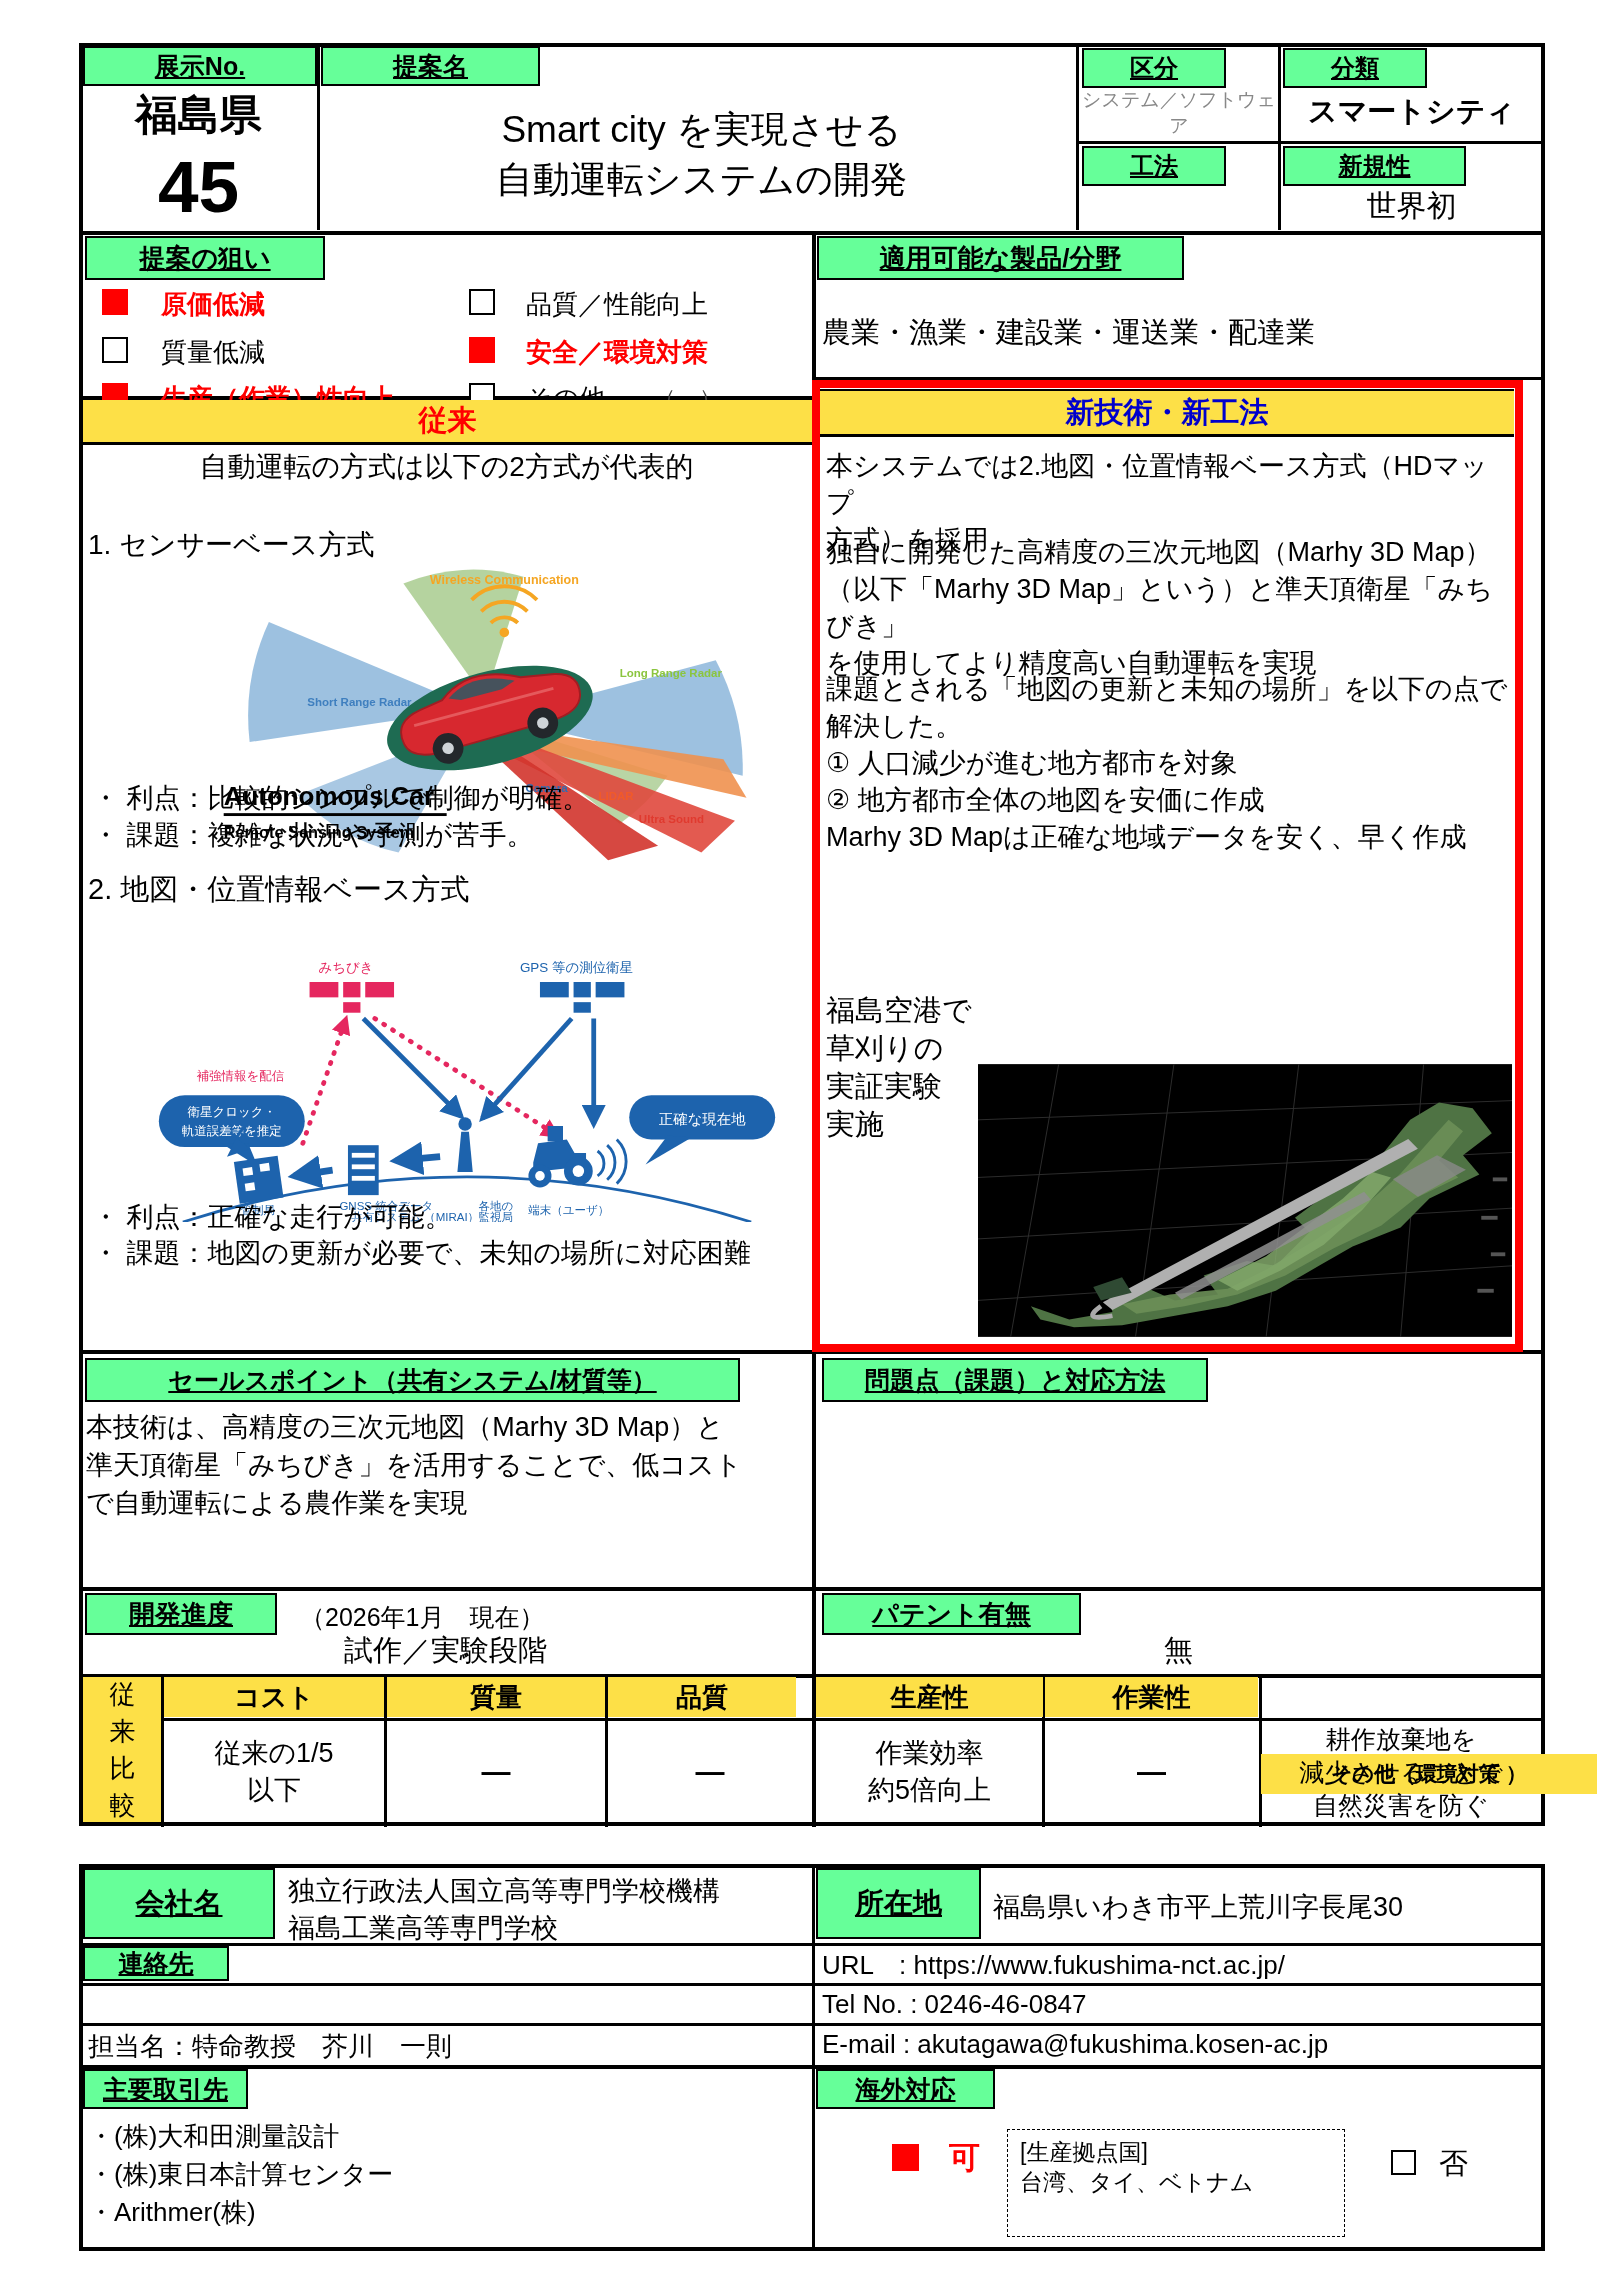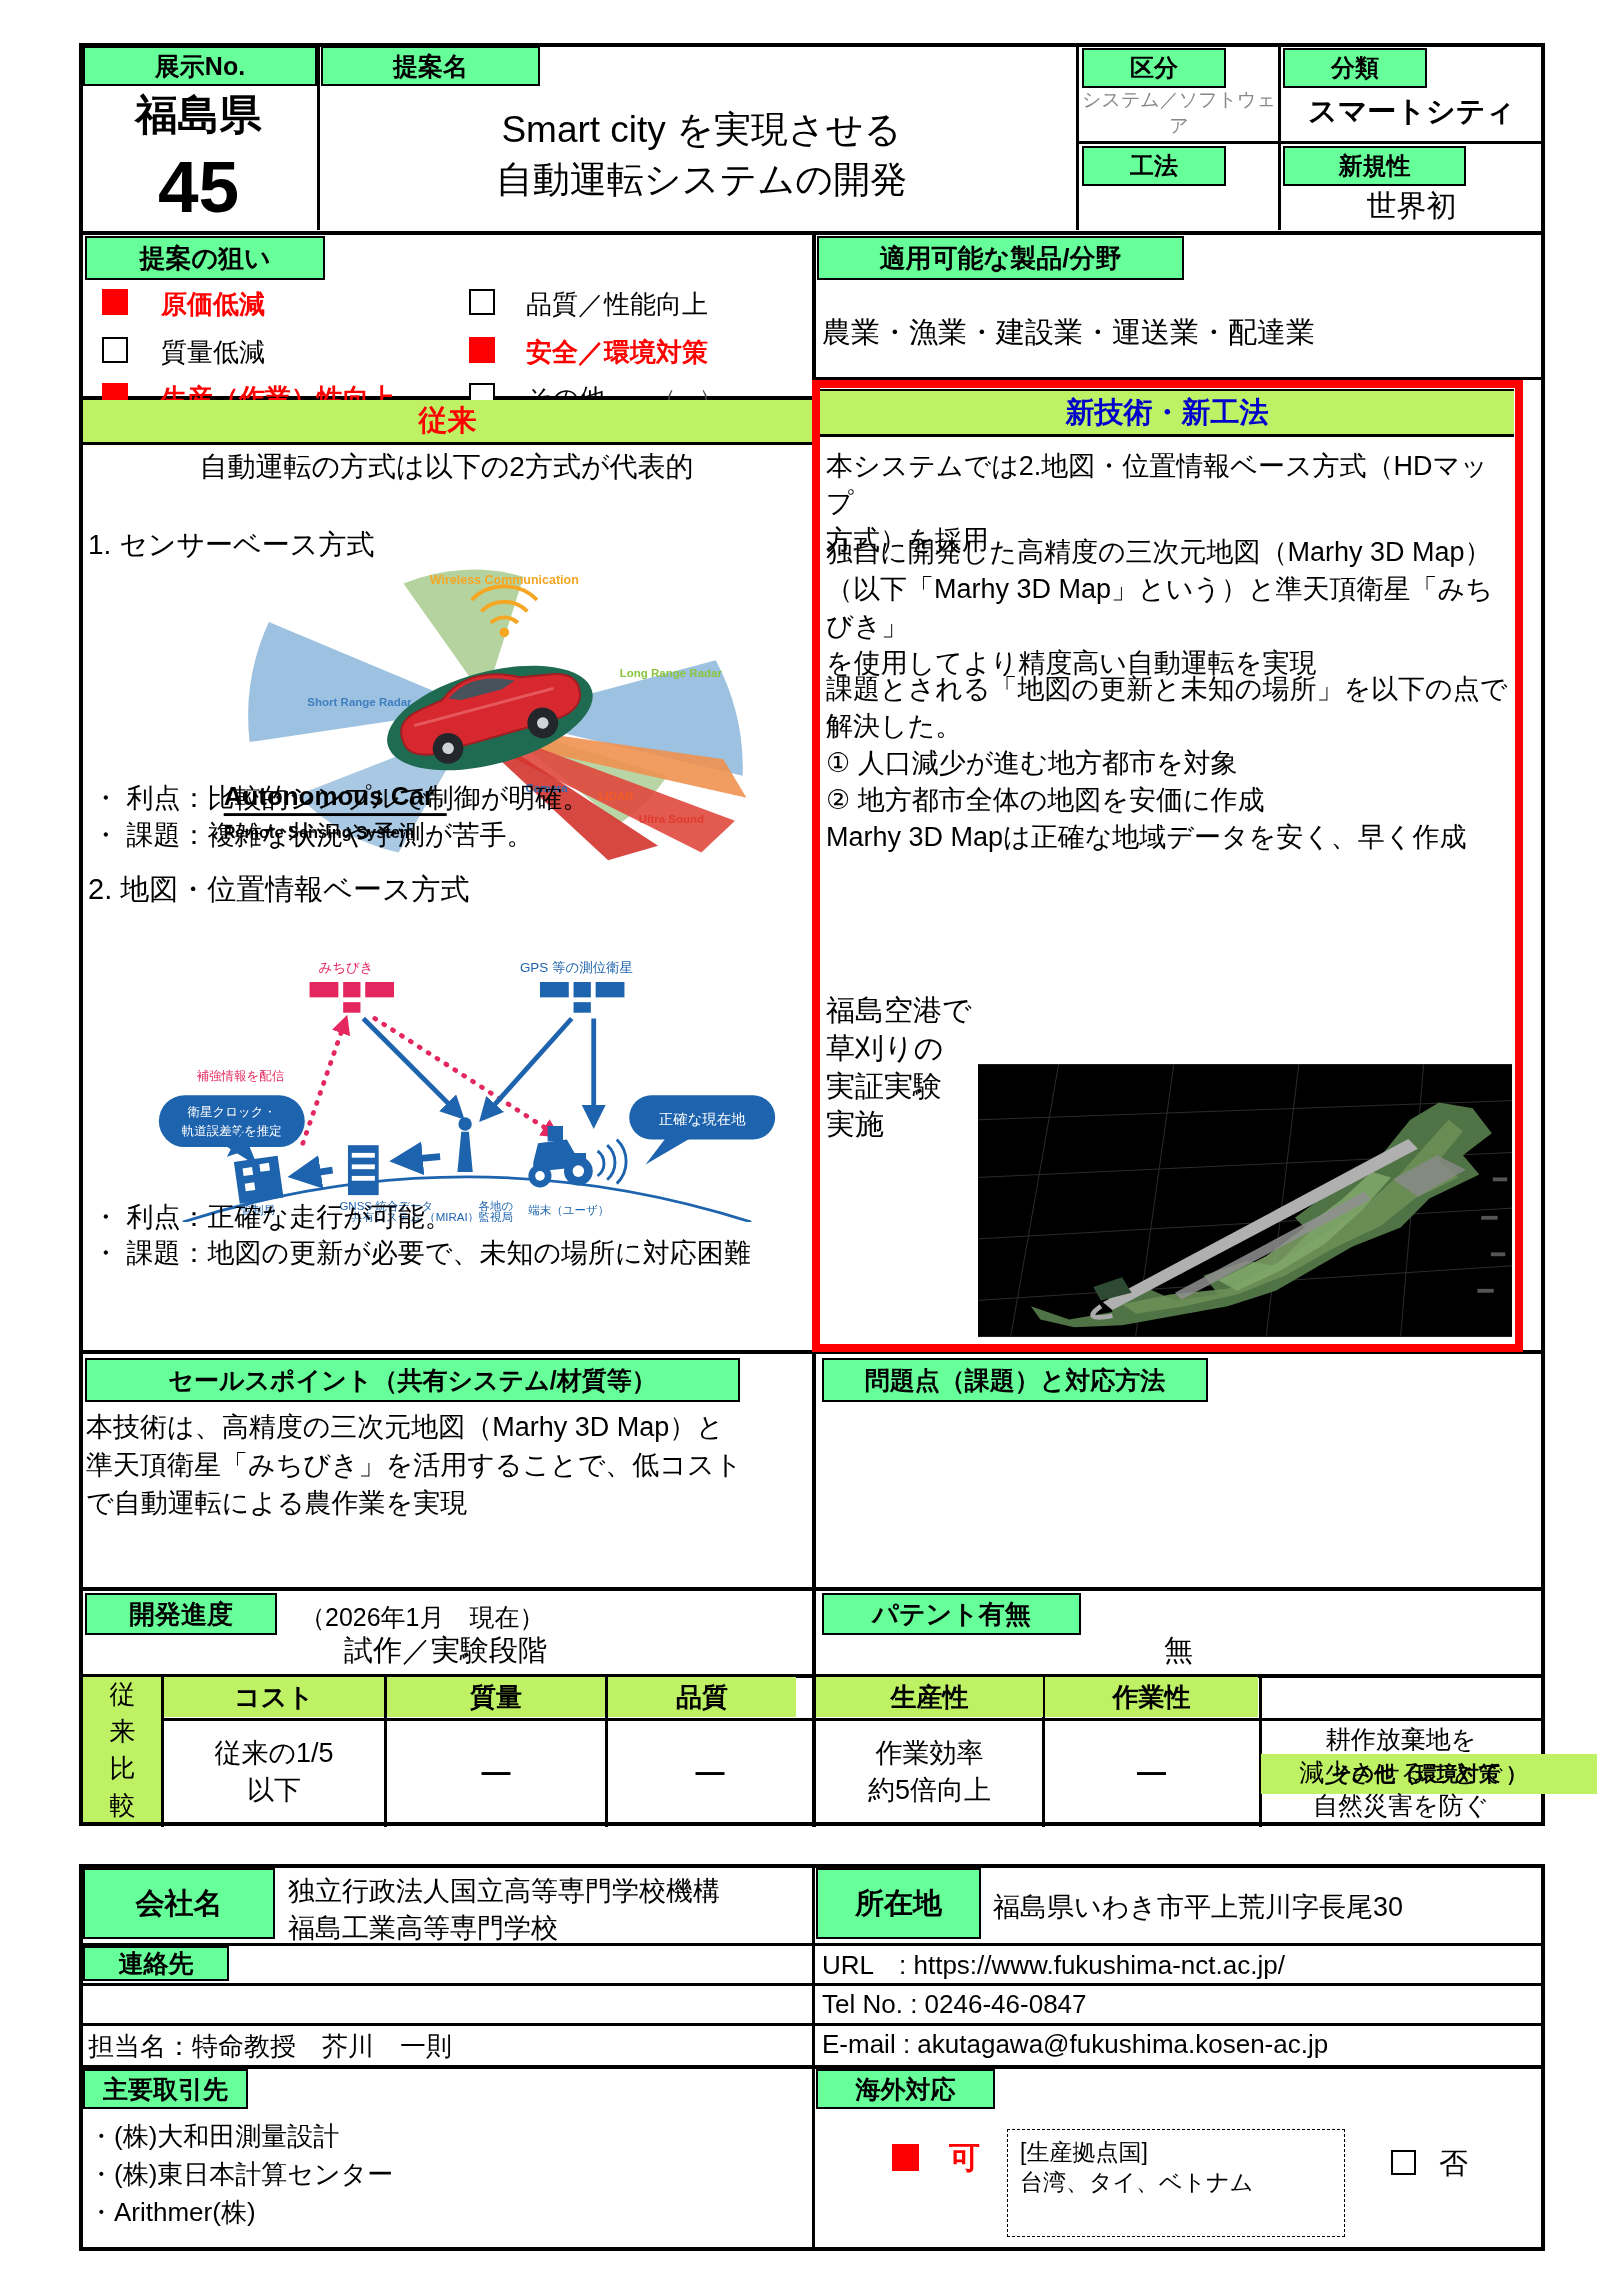--- a/index.html
+++ b/index.html
@@ -2,22 +2,22 @@
 <html><head>
 <meta charset="utf-8">
 <style>
   html,body{margin:0;padding:0;background:#fff;}
   .page{position:relative;width:1622px;height:2293px;background:#fff;
         font-family:"Liberation Sans","DejaVu Sans",sans-serif;color:#000;overflow:hidden;}
   .abs{position:absolute;}
   .hl{position:absolute;background:#000;}
   .vl{position:absolute;background:#000;}
   .lbl{position:absolute;background:#66ff99;border:2.9px solid #000;display:flex;
-       align-items:center;justify-content:center;font-weight:bold;box-sizing:border-box;}
-  .gbar{position:absolute;background:#bef264;display:flex;align-items:center;justify-content:center;
+       align-items:center;justify-content:center;font-weight:bold;box-sizing:border-box;text-decoration:underline;}
+  .gbar{position:absolute;background:#fde047;display:flex;align-items:center;justify-content:center;
         font-weight:bold;box-sizing:border-box;}
   .txt{position:absolute;white-space:pre-line;}
   .ctr{display:flex;align-items:center;justify-content:center;text-align:center;}
   .cbx{position:absolute;width:26px;height:26px;border:2.9px solid #000;background:#fff;box-sizing:border-box;}
   .cbx.filled{background:#f00;border-color:#f00;}
   .red{color:#f00;font-weight:bold;}
   .redbox{position:absolute;border:8.6px solid #f00;box-sizing:border-box;background:transparent;}
   .dash{position:absolute;border:1.9px dashed #000;box-sizing:border-box;}
 </style>
 </head>

